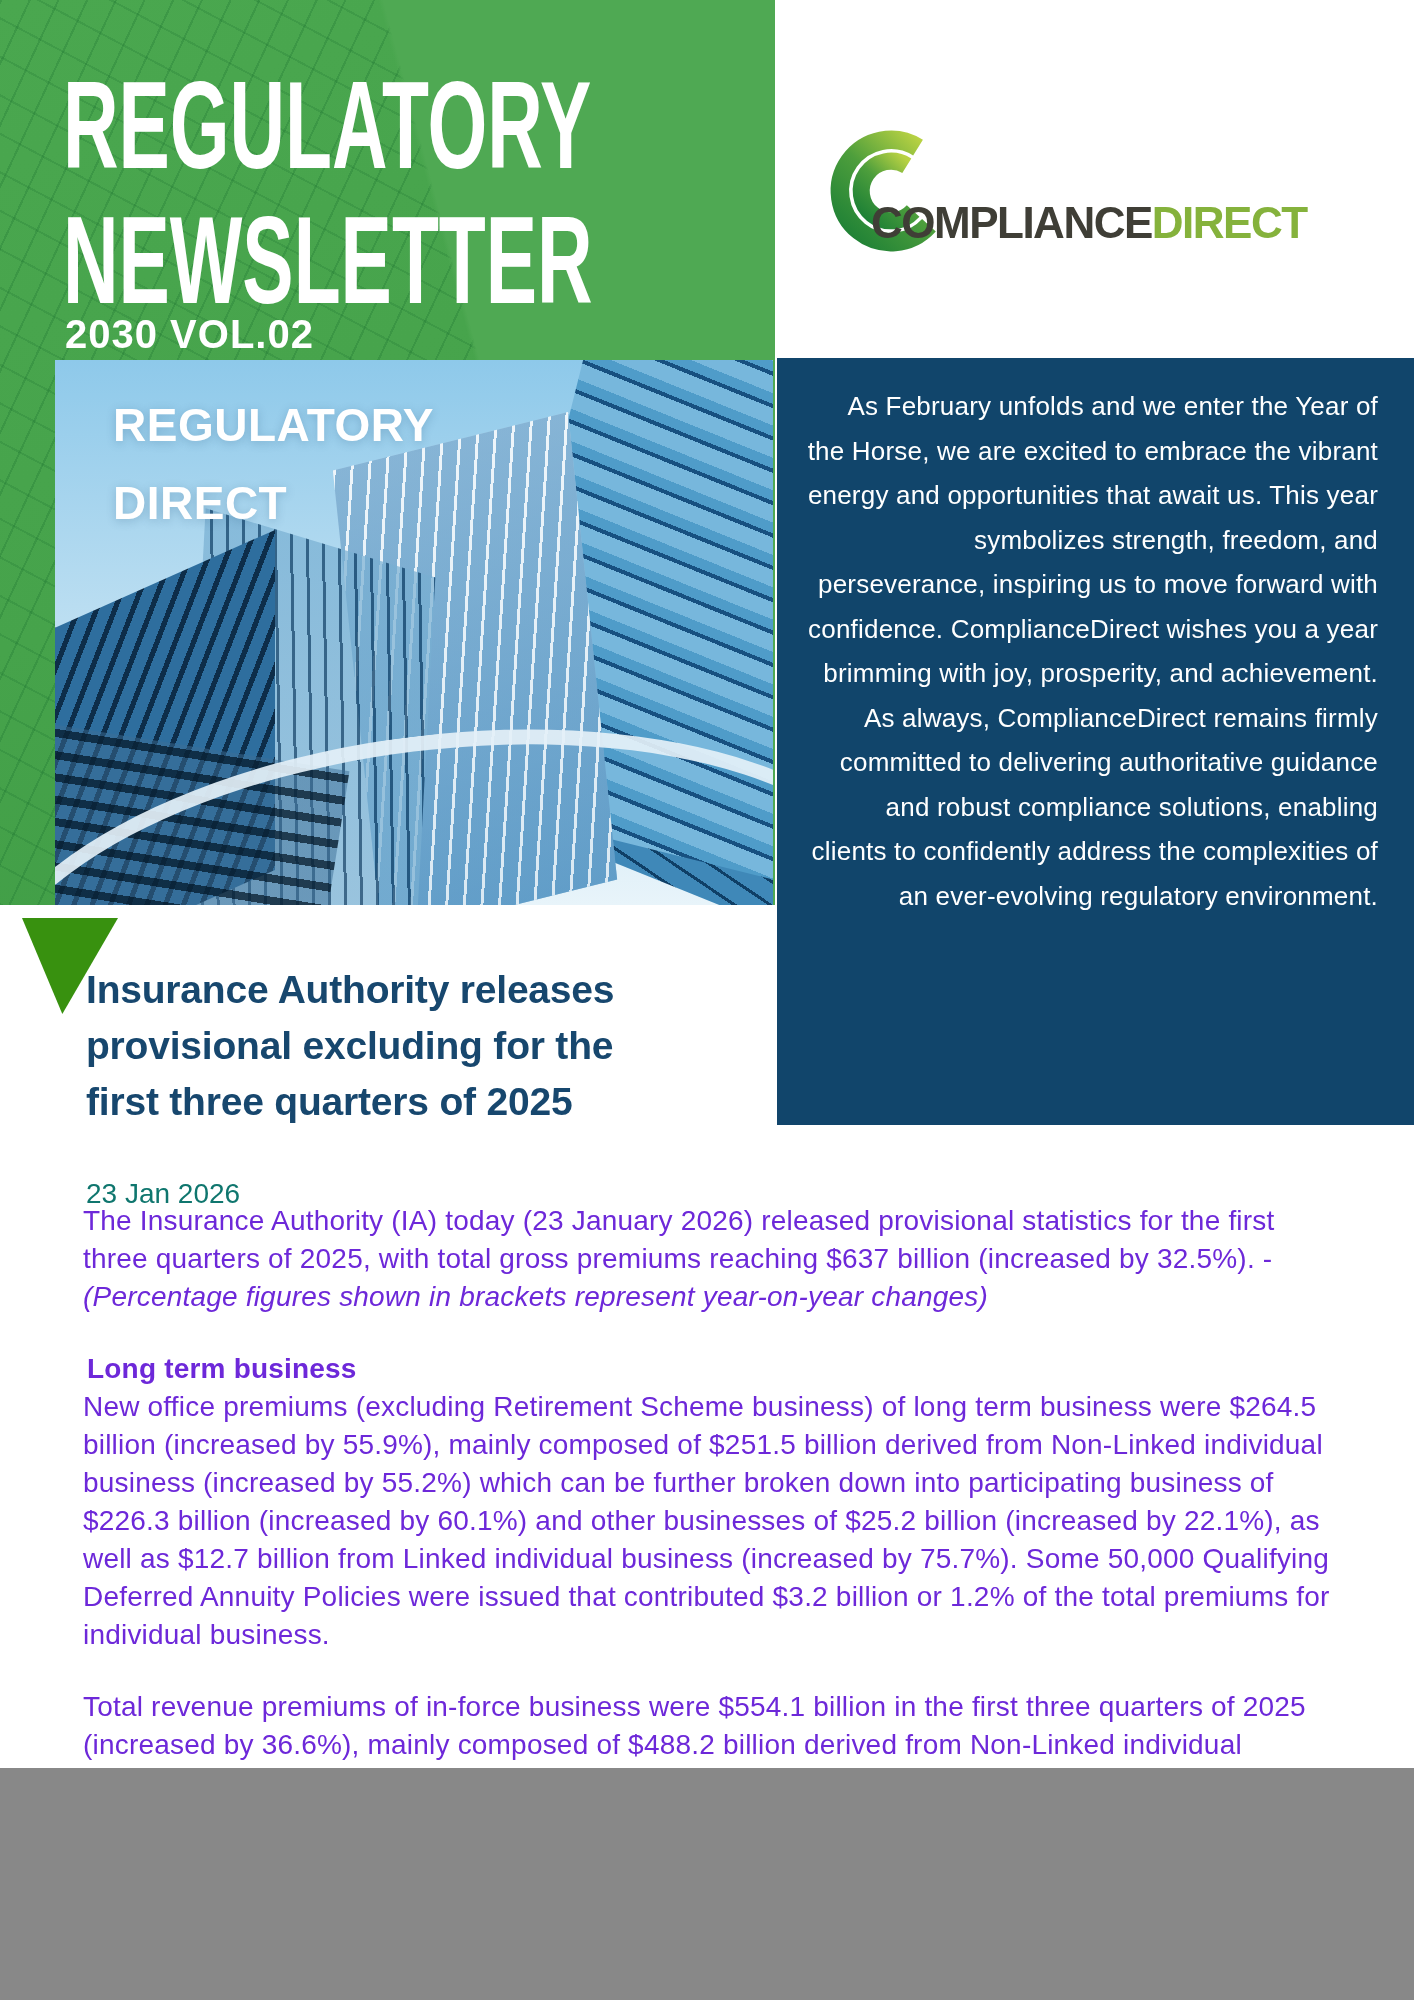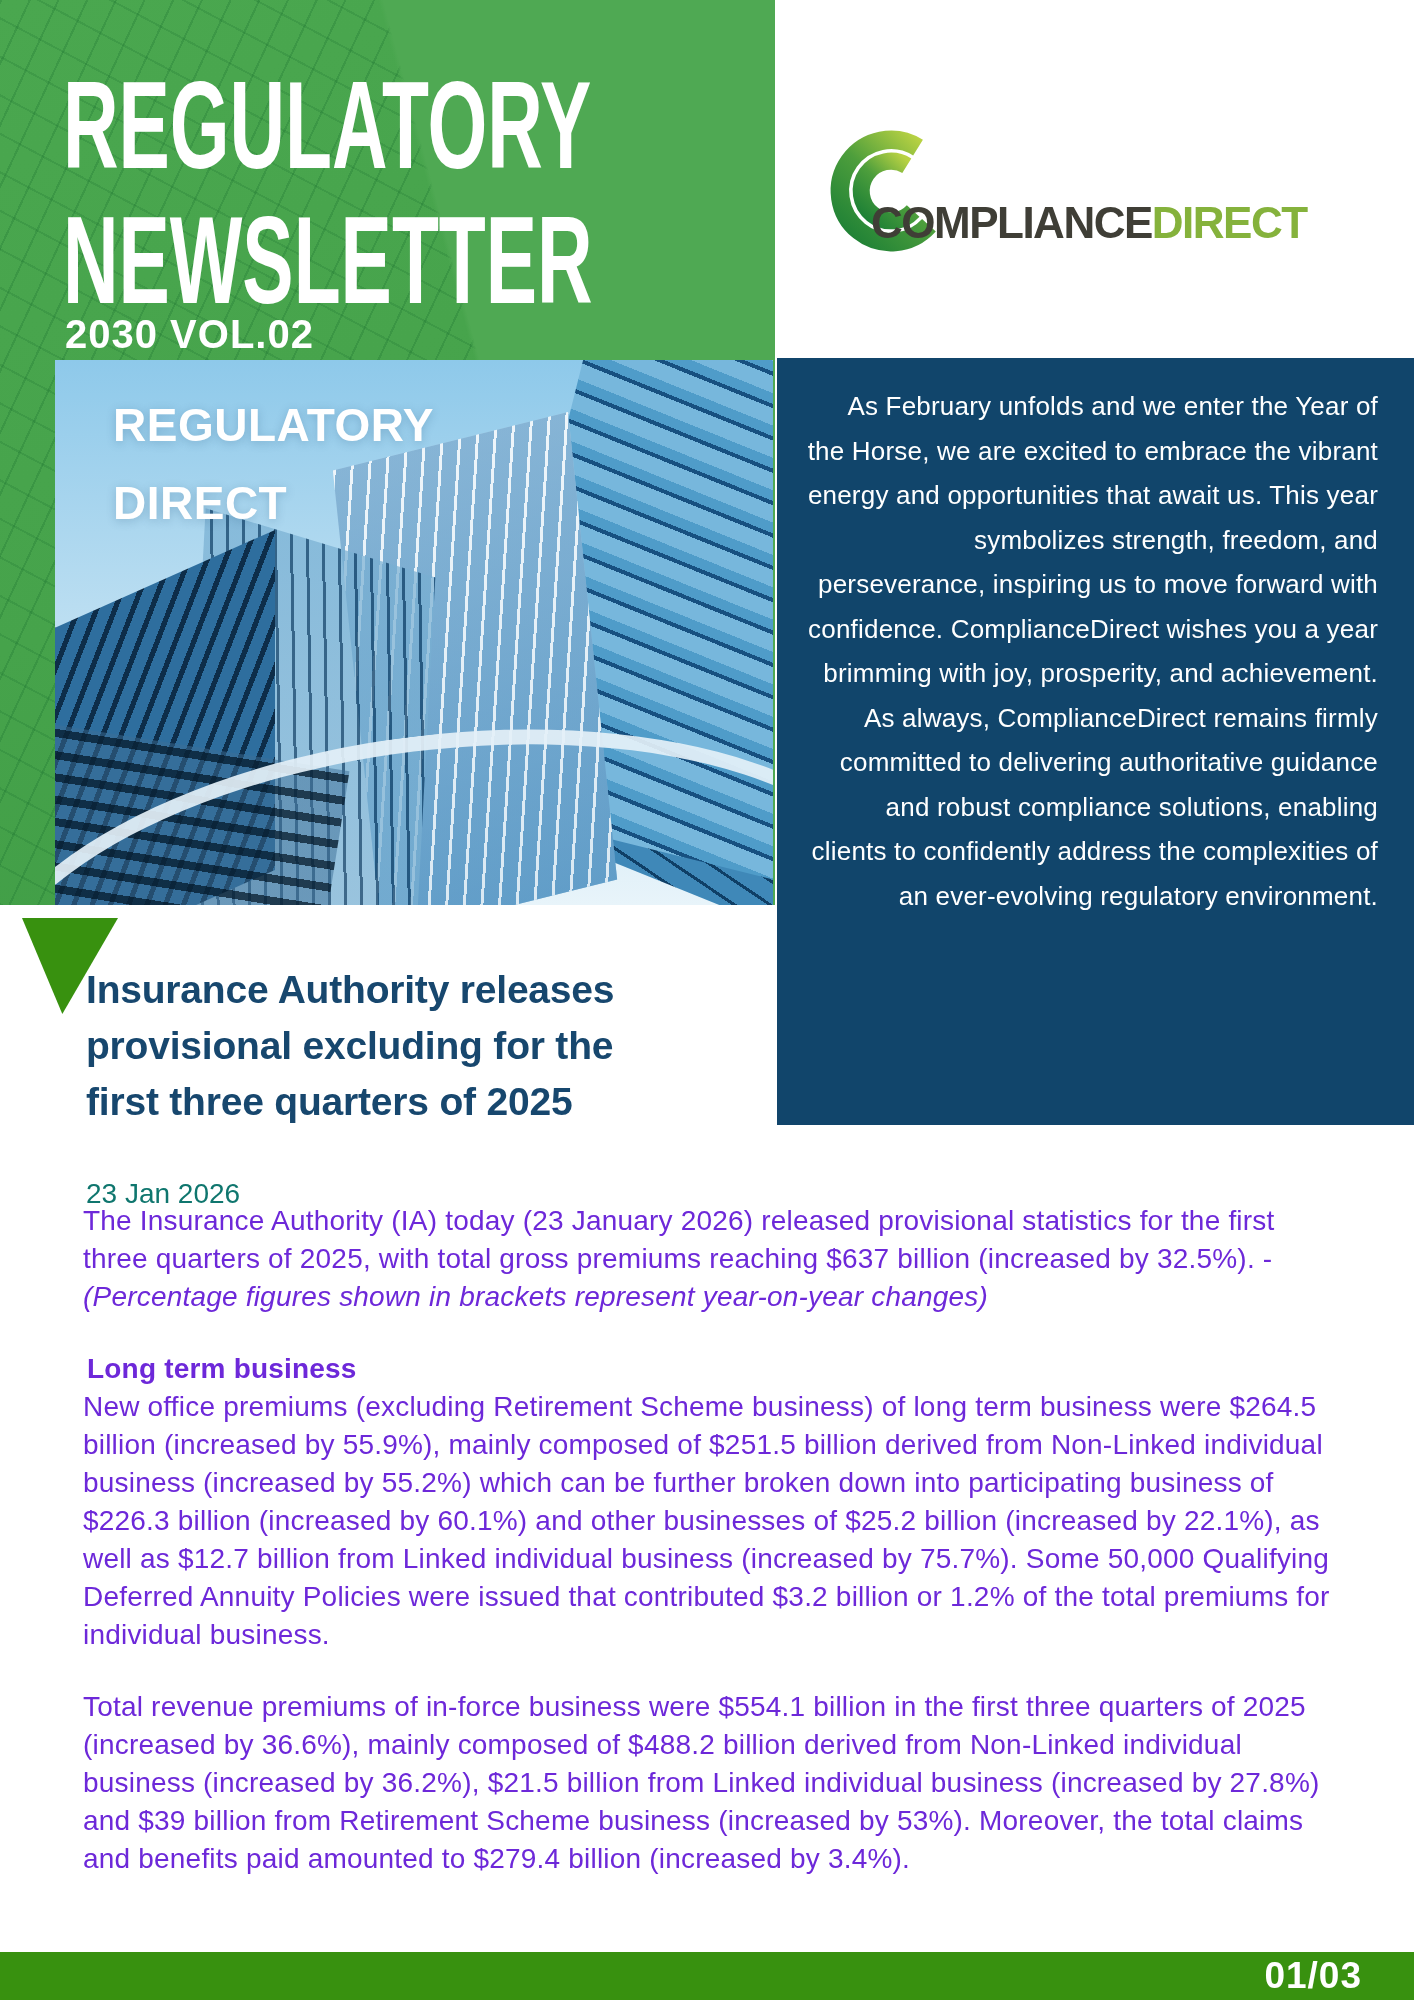--- a/index.html
+++ b/index.html
@@ -1,17 +1,17 @@
 <!DOCTYPE html>
 <html><head>
 <meta charset="utf-8">
 <style>
   html,body{margin:0;padding:0;background:#888;}
   .page{
-    position:relative;width:1414px;height:2000px;margin:0 auto;
+    position:relative;width:1414px;height:1768px;margin:0 auto;
     background:#ffffff;overflow:hidden;
     font-family:"Liberation Sans",sans-serif;
   }
   
   .green-header{
     position:absolute;left:0;top:0;width:775px;height:905px;
     background:
       linear-gradient(75deg, rgba(79,169,83,0) 61%, #4fa953 61.5%),
       repeating-linear-gradient(115deg, rgba(15,100,40,.22) 0 2px, rgba(0,0,0,0) 2px 26px),
       repeating-linear-gradient(28deg, rgba(15,100,40,.18) 0 2px, rgba(0,0,0,0) 2px 34px),

